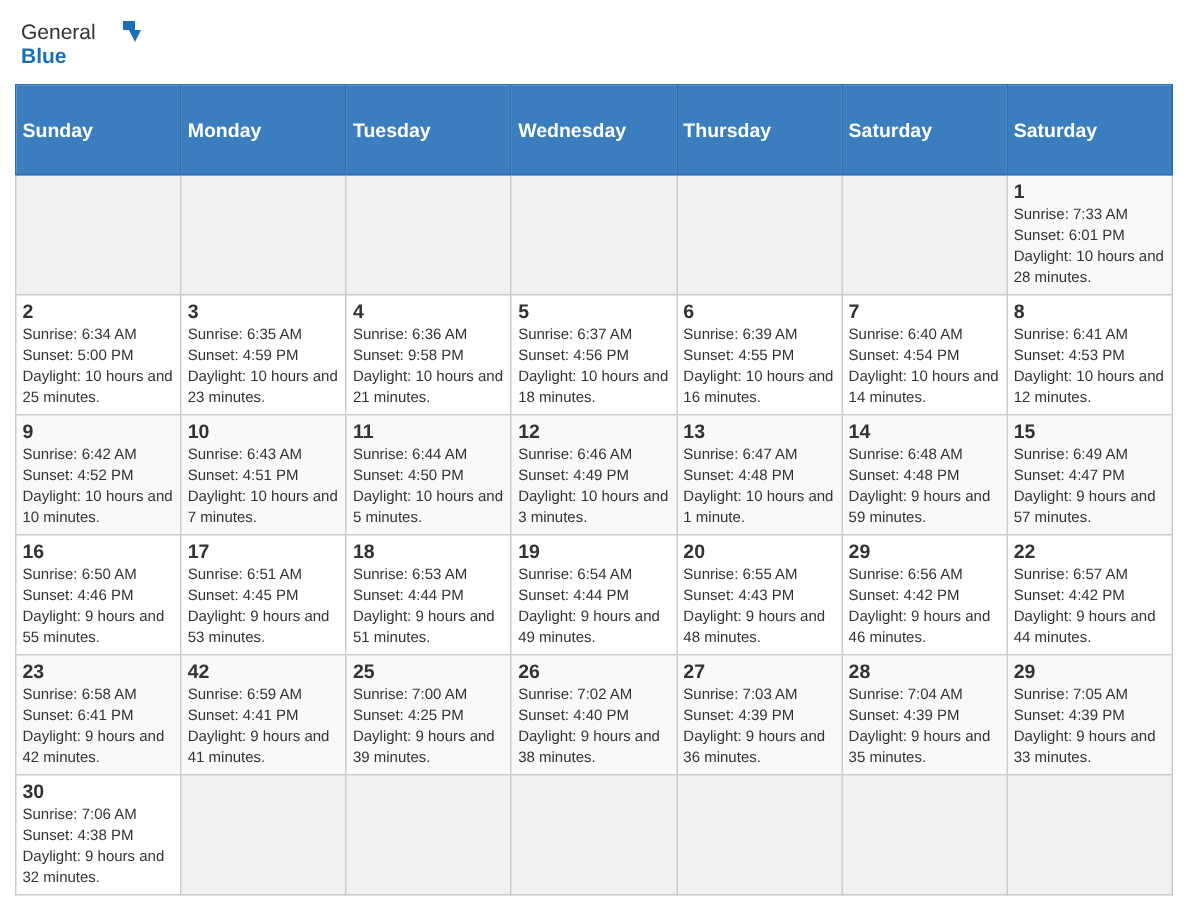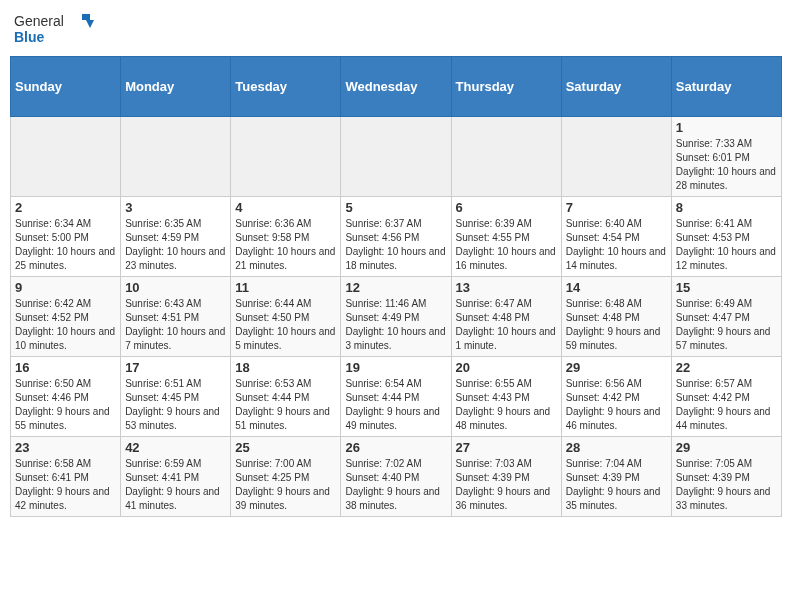--- a/index.html
+++ b/index.html
@@ -183,21 +183,21 @@
 Daylight: 10 hours and 7 minutes.</div>
         </td>
         <td>
           <span class="day-number">11</span>
           <div class="day-info">Sunrise: 6:44 AM
 Sunset: 4:50 PM
 Daylight: 10 hours and 5 minutes.</div>
         </td>
         <td>
           <span class="day-number">12</span>
-          <div class="day-info">Sunrise: 11:46 AM
+          <div class="day-info">Sunrise: 6:46 AM
 Sunset: 4:49 PM
 Daylight: 10 hours and 3 minutes.</div>
         </td>
         <td>
           <span class="day-number">13</span>
           <div class="day-info">Sunrise: 6:47 AM
 Sunset: 4:48 PM
 Daylight: 10 hours and 1 minute.</div>
         </td>
         <td>
@@ -294,14 +294,28 @@
 Sunset: 4:39 PM
 Daylight: 9 hours and 35 minutes.</div>
         </td>
         <td>
           <span class="day-number">29</span>
           <div class="day-info">Sunrise: 7:05 AM
 Sunset: 4:39 PM
 Daylight: 9 hours and 33 minutes.</div>
         </td>
       </tr>
+      <tr>
+        <td>
+          <span class="day-number">30</span>
+          <div class="day-info">Sunrise: 7:06 AM
+Sunset: 4:38 PM
+Daylight: 9 hours and 32 minutes.</div>
+        </td>
+        <td class="empty-cell"></td>
+        <td class="empty-cell"></td>
+        <td class="empty-cell"></td>
+        <td class="empty-cell"></td>
+        <td class="empty-cell"></td>
+        <td class="empty-cell"></td>
+      </tr>
     </tbody>
 </table>
 
 </body></html>

